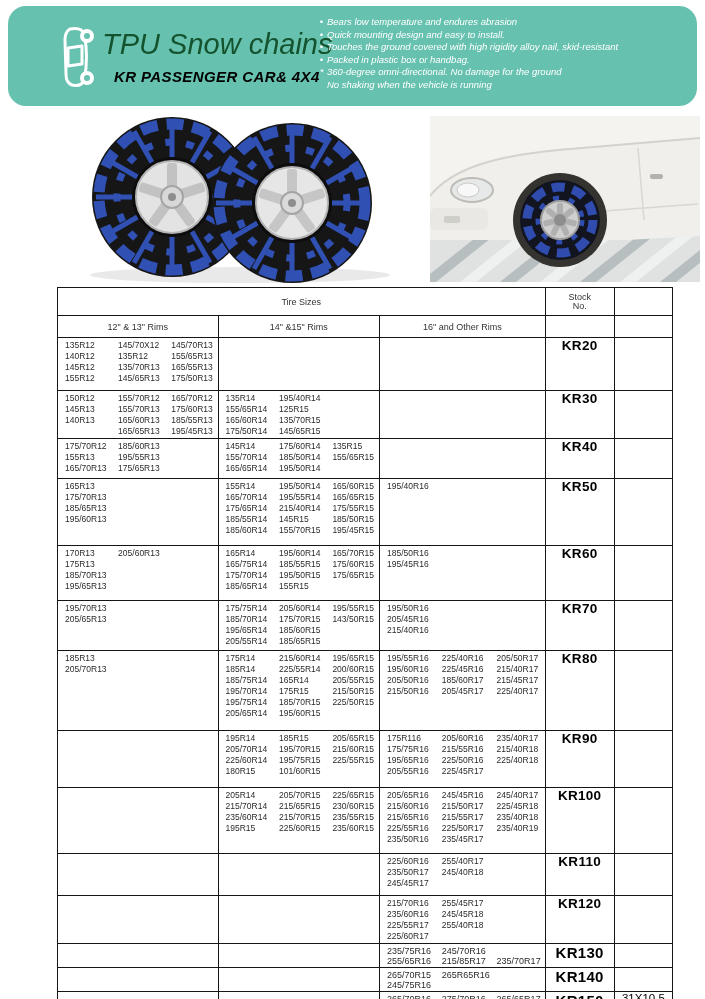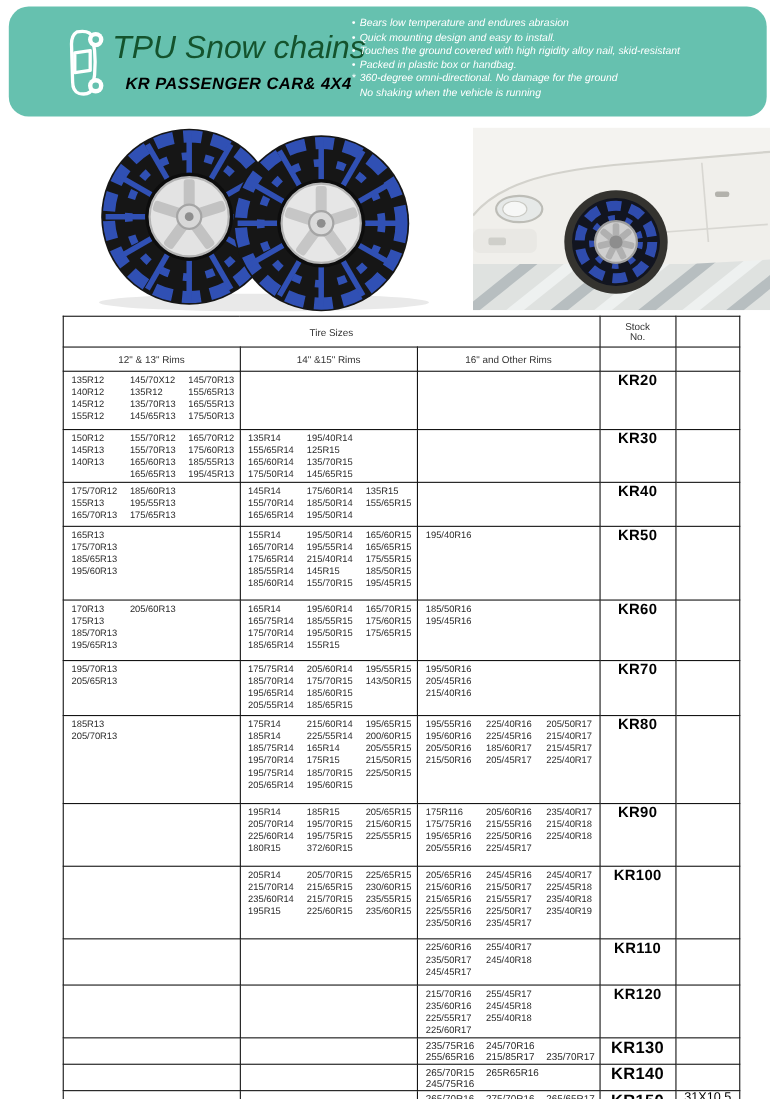--- a/index.html
+++ b/index.html
@@ -556,21 +556,21 @@
             <div class="subcol">
               <div class="ln">195R14</div>
               <div class="ln">205/70R14</div>
               <div class="ln">225/60R14</div>
               <div class="ln">180R15</div>
             </div>
             <div class="subcol">
               <div class="ln">185R15</div>
               <div class="ln">195/70R15</div>
               <div class="ln">195/75R15</div>
-              <div class="ln">372/60R15</div>
+              <div class="ln">101/60R15</div>
             </div>
             <div class="subcol">
               <div class="ln">205/65R15</div>
               <div class="ln">215/60R15</div>
               <div class="ln">225/55R15</div>
             </div>
           </div>
         </td>
         <td>
           <div class="cols">

